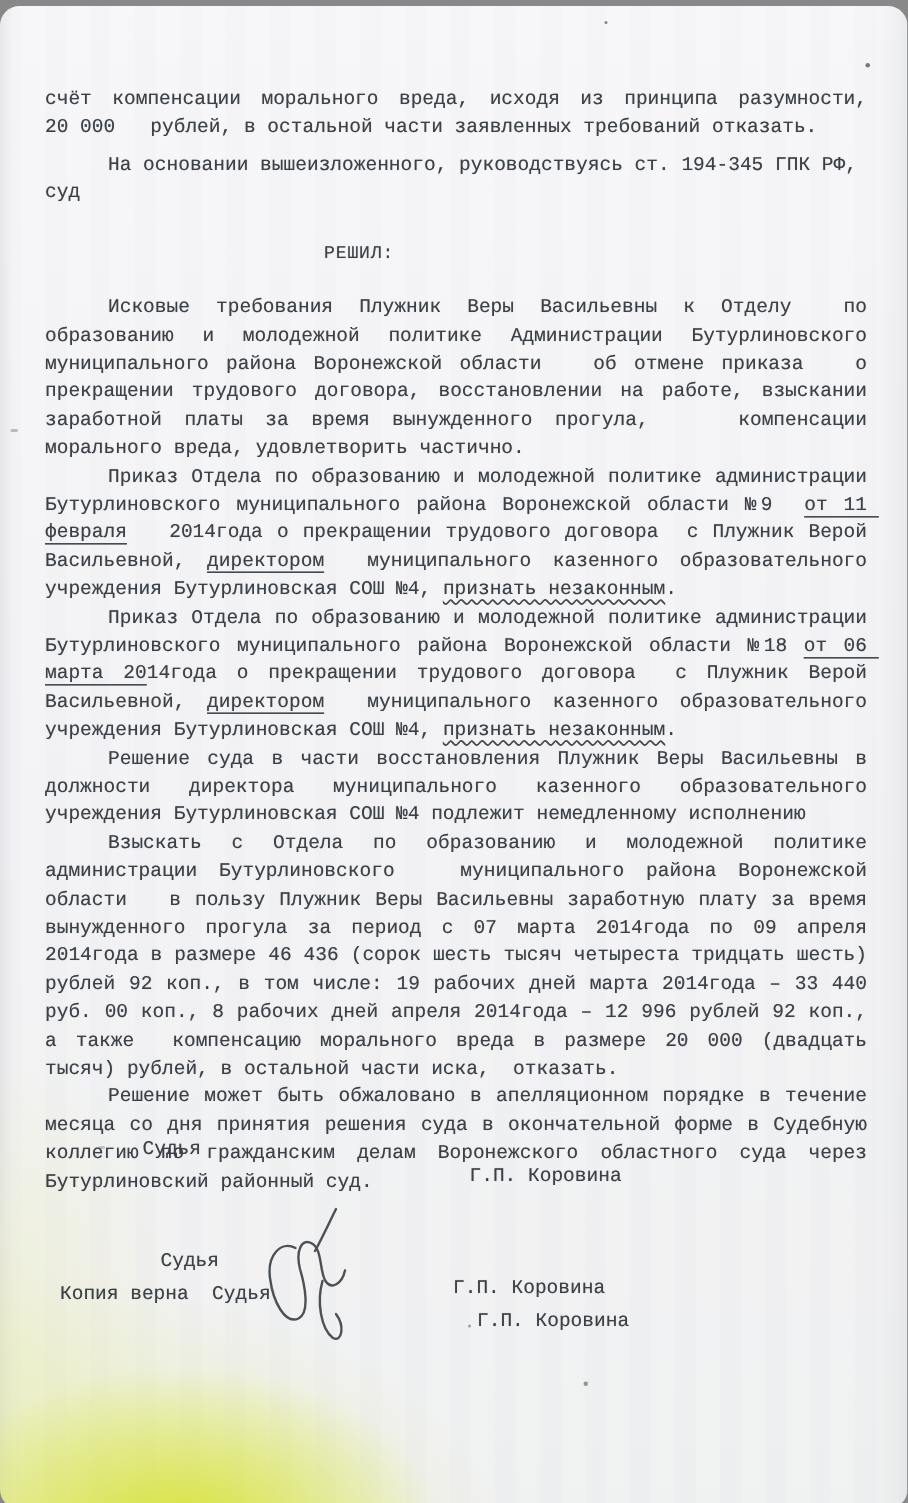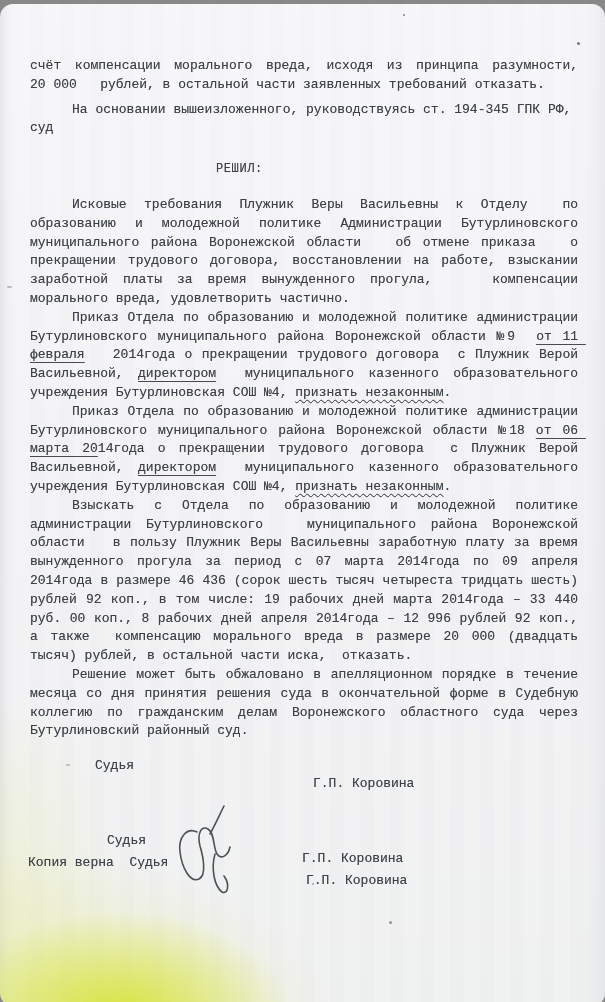--- a/index.html
+++ b/index.html
@@ -47,36 +47,37 @@
 
 <div class="page">
 
   <div class="flow" id="flow">
       <p class="justify "><span>счёт компенсации морального вреда, исходя из принципа разумности,    20 000   рублей, в остальной части заявленных требований отказать.</span></p>
       <p class="indent" style="margin-top: 6px;"><span>На основании вышеизложенного, руководствуясь ст. 194-345 ГПК РФ, суд</span></p>
       <h2 class="heading">РЕШИЛ:</h2>
       <p class="justify indent"><span>Исковые требования Плужник Веры Васильевны к Отделу  по образованию и молодежной политике Администрации Бутурлиновского муниципального района Воронежской области   об отмене приказа   о прекращении трудового договора, восстановлении на работе, взыскании заработной платы за время вынужденного прогула,    компенсации морального вреда, удовлетворить частично.</span></p>
       <p class="justify indent"><span>Приказ Отдела по образованию и молодежной политике администрации Бутурлиновского муниципального района Воронежской области №9  </span><span class="seg-u">от 11 февраля</span><span>   2014года о прекращении трудового договора  с Плужник Верой Васильевной, </span><span class="seg-u">директором</span><span>  муниципального казенного образовательного учреждения Бутурлиновская СОШ №4, </span><span class="seg-w">признать незаконным</span><span>.</span></p>
       <p class="justify indent"><span>Приказ Отдела по образованию и молодежной политике администрации Бутурлиновского муниципального района Воронежской области №18 </span><span class="seg-u">от 06 марта 20</span><span>14года о прекращении трудового договора  с Плужник Верой Васильевной, </span><span class="seg-u">директором</span><span>  муниципального казенного образовательного учреждения Бутурлиновская СОШ №4, </span><span class="seg-w">признать незаконным</span><span>.</span></p>
+      <p class="justify indent"><span>Решение суда в части восстановления Плужник Веры Васильевны в должности директора муниципального казенного образовательного учреждения Бутурлиновская СОШ №4 подлежит немедленному исполнению</span></p>
       <p class="justify indent"><span>Взыскать с Отдела по образованию и молодежной политике администрации Бутурлиновского   муниципального района Воронежской области   в пользу Плужник Веры Васильевны заработную плату за время вынужденного прогула за период с 07 марта 2014года по 09 апреля 2014года в размере 46 436 (сорок шесть тысяч четыреста тридцать шесть) рублей 92 коп., в том числе: 19 рабочих дней марта 2014года – 33 440 руб. 00 коп., 8 рабочих дней апреля 2014года – 12 996 рублей 92 коп., а также  компенсацию морального вреда в размере 20 000 (двадцать тысяч) рублей, в остальной части иска,  отказать.</span></p>
       <p class="justify indent"><span>Решение может быть обжаловано в апелляционном порядке в течение месяца со дня принятия решения суда в окончательной форме в Судебную коллегию по гражданским делам Воронежского областного суда через Бутурлиновский районный суд.</span></p>
     </div>
 
   <div class="frow" style="top:735px;left:0;width:605px;">
     <span class="lbl" style="left:95px;">Судья</span>
     <span class="nm" style="left:313px;">Г.П. Коровина</span>
   </div>
 
 
   <div class="frow" style="top:810px;left:0;width:605px;">
     <span class="lbl" style="left:107px;">Судья</span>
     <span class="nm" style="left:302px;">Г.П. Коровина</span>
   </div>
 
-  <div class="frow" style="top:832px;left:4px;width:553px;">
+  <div class="frow" style="top:832px;left:16px;width:553px;">
     <span class="lbl" style="left:24px;">Копия верна  Судья</span>
     <span class="nm" style="left:302px;">Г.П. Коровина</span>
   </div>
 
   <svg class="sig" viewBox="0 0 64 100" aria-hidden="true">
     <path d="M48 4 C 44 12, 39 23, 34 32"></path>
     <path d="M21 30 C 11 25, 2 35, 4 50 C 6 66, 14 81, 23 77 C 31 73, 27 54, 24 44 C 21 32, 25 23, 32 27 C 39 31, 37 46, 41 52 C 45 58, 52 54, 54 45"></path>
     <path d="M39 52 C 35 66, 38 84, 46 90 C 52 93, 54 82, 48 74"></path>
   </svg>
 

